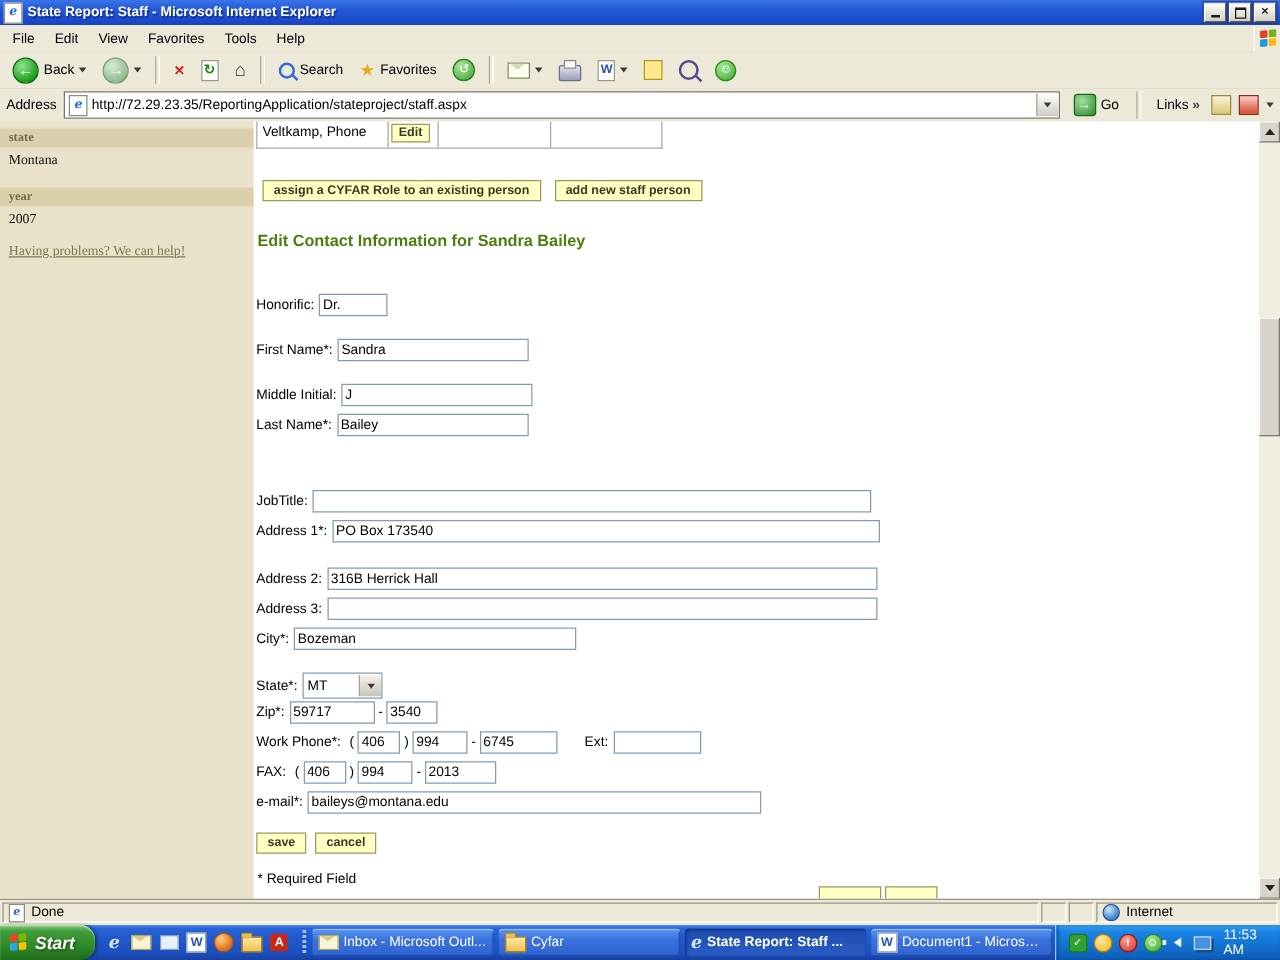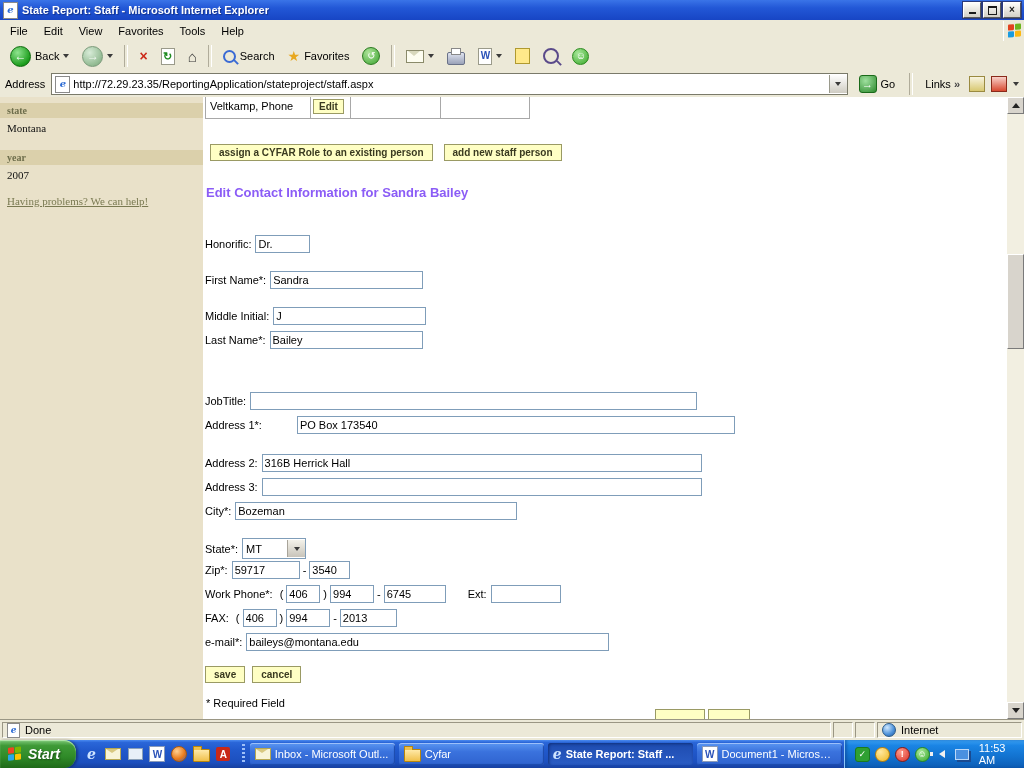--- a/index.html
+++ b/index.html
@@ -102,28 +102,28 @@
   .staff-row{position:absolute;left:2px;top:0;height:21px;display:flex;
     border:1px solid #a8a8a8;border-top:none;}
   .cell{border-right:1px solid #a8a8a8;padding:3px 4px 0 4px;box-sizing:border-box;overflow:hidden;white-space:nowrap;}
   .cell:last-child{border-right:none;}
   .c1{width:105px;}.c2{width:222px;}.c3{width:40px;padding:2px;}.c4{width:90px;}.c5{width:88px;}
 
   .ybtn{background:#ffffc4;border:1px solid #9a9a64;font:bold 10px "Liberation Sans",sans-serif;
     color:#3a3a20;padding:2px 8px;}
   .ybtn.small{padding:1px 5px;}
   .actions{position:absolute;left:7px;top:47px;display:flex;gap:11px;}
-  .heading{position:absolute;left:3px;top:88px;font-weight:bold;font-size:13px;color:#8b5cf6;}
+  .heading{position:absolute;left:3px;top:88px;font-weight:bold;font-size:13px;color:#4d7c0f;}
 
   .frow{position:absolute;left:2px;white-space:nowrap;display:flex;align-items:center;}
   .frow label{margin-right:4px;}
   .ti{height:18px;border:1px solid #7f9db9;font:11px "Liberation Sans",sans-serif;
     padding:0 2px;box-sizing:border-box;}
   .w55{width:55px;}.w153{width:153px;}.w424{width:424px;}.w447{width:447px;}
-  .w438{width:438px;}.w440{width:440px;}.w243{width:282px;}.w68{width:68px;}.w41{width:41px;}
+  .w438{width:438px;}.w440{width:440px;}.w243{width:226px;}.w68{width:68px;}.w41{width:41px;}
   .w34{width:34px;}.w44{width:44px;}.w62{width:62px;}.w57{width:57px;}.w70{width:70px;}.w363{width:363px;}
   .punct{margin:0 3px;}
   .extlbl{margin-left:22px;margin-right:4px;}
   .select{width:62px;height:19px;border:1px solid #7f9db9;background:#fff;display:flex;align-items:center;}
   .select .sv{flex:1;padding-left:3px;}
   .select .sarr{width:17px;height:17px;background:linear-gradient(#f4f2ea,#c8c4ba);
     border-left:1px solid #a8a49a;display:flex;align-items:center;justify-content:center;}
   .required-note{position:absolute;left:3px;top:600px;}
   .partial-a{position:absolute;left:452px;top:612px;width:48px;height:12px;background:#ffffc4;border:1px solid #9a9a64;}
   .partial-b{position:absolute;left:505px;top:612px;width:40px;height:12px;background:#ffffc4;border:1px solid #9a9a64;}
@@ -371,21 +371,21 @@
         <input class="ti w153" value="Bailey" style="">
       </div>
       <div class="frow" style="top:210px;">
         <label>Middle Initial:</label>
         <input class="ti w153" value="J" style="">
       </div>
       <div class="frow" style="top:295px;">
         <label>JobTitle:</label>
         <input class="ti w447" value="" style="">
       </div>
-      <div class="frow" style="top:319px;gap:31px;">
+      <div class="frow" style="top:319px;">
         <label>Address 1*:</label>
         <input class="ti w438" value="PO Box 173540" style="">
       </div>
       <div class="frow" style="top:357px;">
         <label>Address 2:</label>
         <input class="ti w440" value="316B Herrick Hall" style="">
       </div>
       <div class="frow" style="top:381px;">
         <label>Address 3:</label>
         <input class="ti w440" value="" style="">

